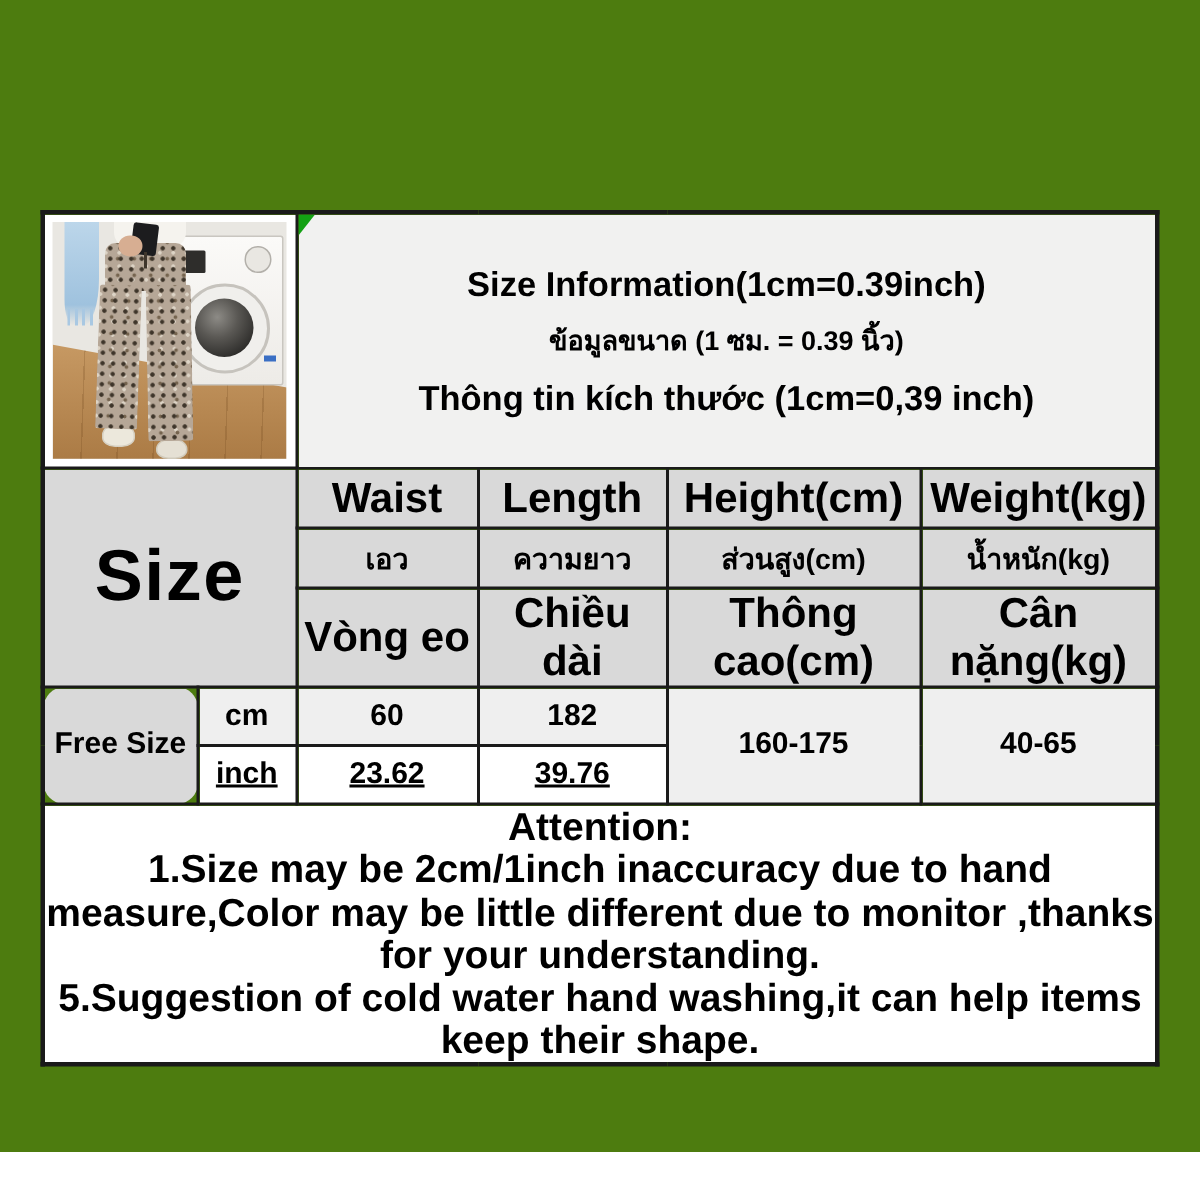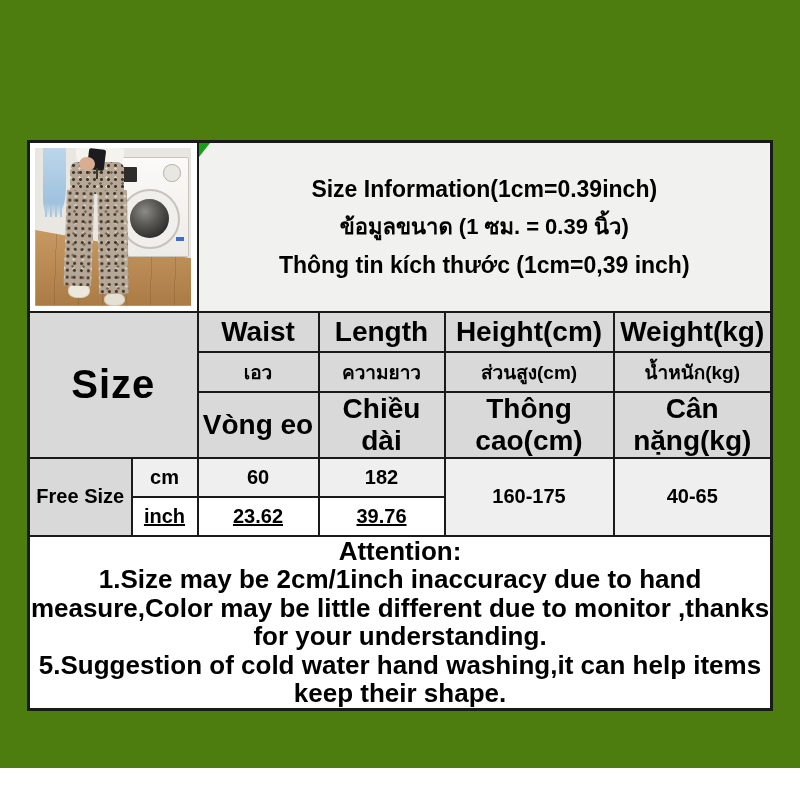--- a/index.html
+++ b/index.html
@@ -32,33 +32,33 @@
     color: #000000;
     font-weight: bold;
     overflow: hidden;
   }
   
   td.title-cell {
     background: #f1f1f0;
     position: relative;
   }
   .title-line-en, .title-line-vi { font-size: 23px; line-height: 38px; }
-  .title-line-th { font-size: 22px; line-height: 38px; }
+  .title-line-th { font-size: 18px; line-height: 38px; }
   .corner-marker {
     position: absolute;
     top: 0; left: 0;
     width: 0; height: 0;
     border-top: 14px solid #13a113;
     border-right: 11px solid transparent;
   }
   
   td.hdr { background: #d9d9d9; font-size: 28px; }
   td.hdr-th { background: #d9d9d9; font-size: 19px; }
-  td.corner-size { background: #d9d9d9; font-size: 40px; letter-spacing: 1px; }
-  td.row-label { background: #d9d9d9; font-size: 20px; }
+  td.corner-size { background: #d9d9d9; font-size: 48px; letter-spacing: 1px; }
+  td.row-label { background: #d9d9d9; font-size: 20px; border-radius: 14px; }
   
   td.cell-gray { background: #efefef; font-size: 20px; }
   td.cell-white { background: #ffffff; font-size: 20px; text-decoration: underline; }
   
   td.attention-cell {
     background: #ffffff;
     text-align: left;
     vertical-align: top;
     font-weight: normal;
     font-size: 26px;

